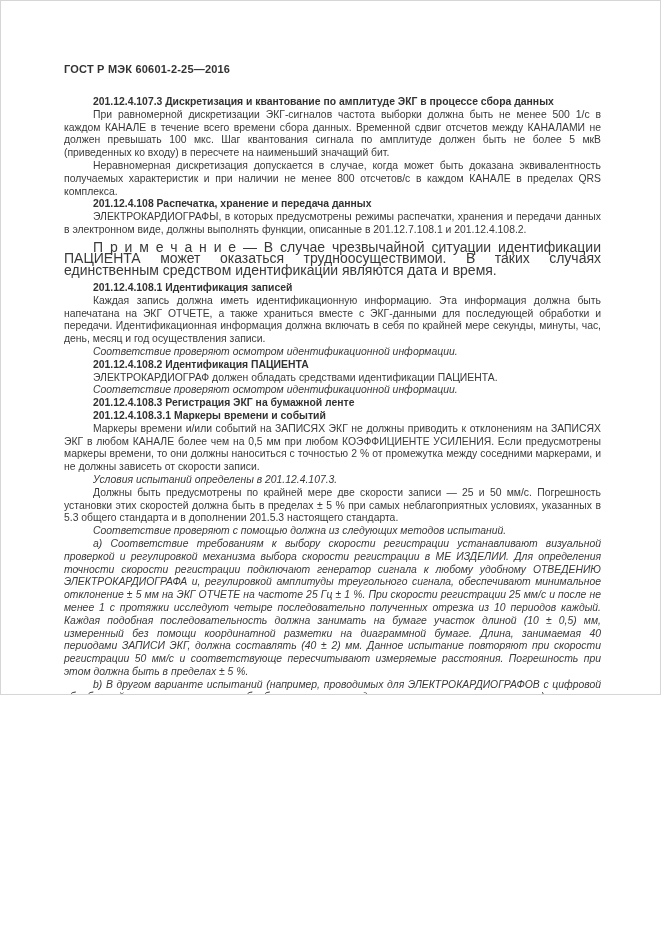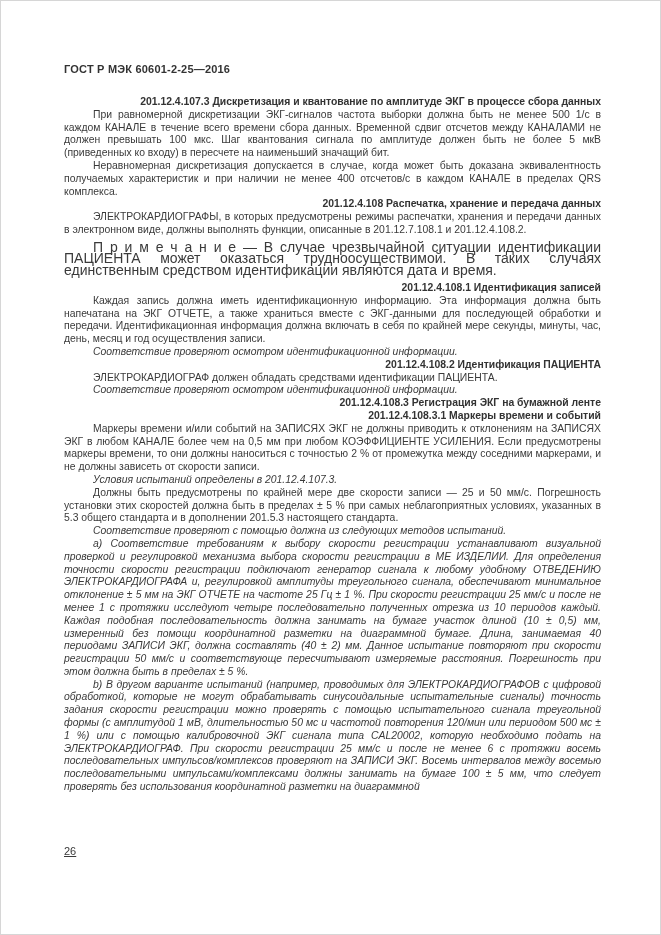--- a/index.html
+++ b/index.html
@@ -3,21 +3,21 @@
 <meta charset="utf-8">
 <style>
   html, body {
     margin: 0;
     padding: 0;
     background: #ffffff;
   }
   .page {
     position: relative;
     width: 661px;
-    height: 935px;
+    height: 695px;
     box-sizing: border-box;
     background: #ffffff;
     border: 1px solid #d6d6d6;
     font-family: "Liberation Sans", "DejaVu Sans", sans-serif;
     color: #3a3a3a;
     overflow: hidden;
   }
   .content {
     position: absolute;
     left: 63px;
@@ -32,21 +32,21 @@
     letter-spacing: 0.2px;
   }
   p {
     margin: 0;
     font-size: 10.4px;
     line-height: 12.8px;
   }
   p.h {
     font-weight: bold;
     text-indent: 29px;
-    text-align: right;
+    text-align: left;
     color: #333333;
   }
   p.b {
     text-indent: 29px;
     text-align: justify;
   }
   p.i {
     font-style: italic;
     text-indent: 29px;
     text-align: justify;
@@ -69,21 +69,21 @@
 </style>
 </head>
 <body>
 
 <div class="page">
   <div class="content">
     <div class="doc-header">ГОСТ Р МЭК 60601-2-25—2016</div>
 
     <p class="h">201.12.4.107.3 Дискретизация и квантование по амплитуде ЭКГ в процессе сбора данных</p>
     <p class="b">При равномерной дискретизации ЭКГ-сигналов частота выборки должна быть не менее 500 1/с в каждом КАНАЛЕ в течение всего времени сбора данных. Временной сдвиг отсчетов между КАНАЛАМИ не должен превышать 100 мкс. Шаг квантования сигнала по амплитуде должен быть не более 5 мкВ (приведенных ко входу) в пересчете на наименьший значащий бит.</p>
-    <p class="b">Неравномерная дискретизация допускается в случае, когда может быть доказана эквивалентность получаемых характеристик и при наличии не менее 400 отсчетов/с в каждом КАНАЛЕ в пределах QRS комплекса.</p>
+    <p class="b">Неравномерная дискретизация допускается в случае, когда может быть доказана эквивалентность получаемых характеристик и при наличии не менее 800 отсчетов/с в каждом КАНАЛЕ в пределах QRS комплекса.</p>
     <p class="h">201.12.4.108 Распечатка, хранение и передача данных</p>
     <p class="b">ЭЛЕКТРОКАРДИОГРАФЫ, в которых предусмотрены режимы распечатки, хранения и передачи данных в электронном виде, должны выполнять функции, описанные в 201.12.7.108.1 и 201.12.4.108.2.</p>
     <p class="n">П р и м е ч а н и е — В случае чрезвычайной ситуации идентификации ПАЦИЕНТА может оказаться трудноосуществимой. В таких случаях единственным средством идентификации являются дата и время.</p>
     <p class="h">201.12.4.108.1 Идентификация записей</p>
     <p class="b">Каждая запись должна иметь идентификационную информацию. Эта информация должна быть напечатана на ЭКГ ОТЧЕТЕ, а также храниться вместе с ЭКГ-данными для последующей обработки и передачи. Идентификационная информация должна включать в себя по крайней мере секунды, минуты, час, день, месяц и год осуществления записи.</p>
     <p class="i">Соответствие проверяют осмотром идентификационной информации.</p>
     <p class="h">201.12.4.108.2 Идентификация ПАЦИЕНТА</p>
     <p class="b">ЭЛЕКТРОКАРДИОГРАФ должен обладать средствами идентификации ПАЦИЕНТА.</p>
     <p class="i">Соответствие проверяют осмотром идентификационной информации.</p>
     <p class="h">201.12.4.108.3 Регистрация ЭКГ на бумажной ленте</p>

